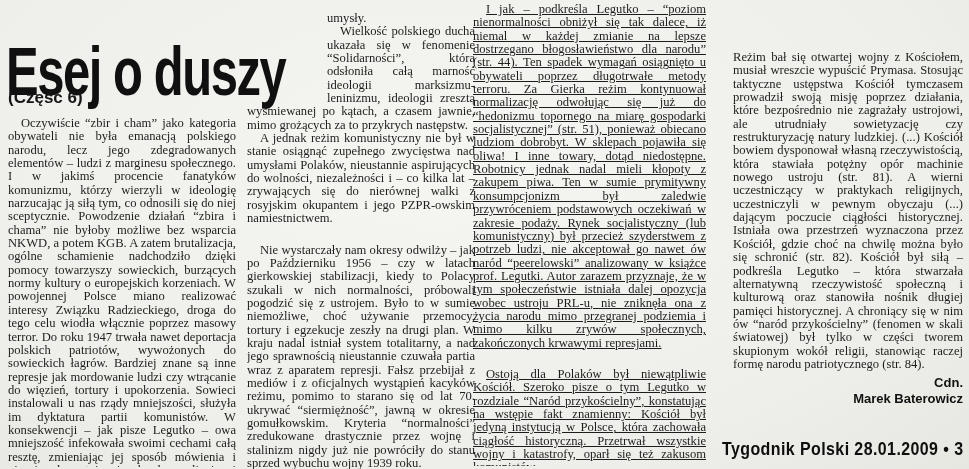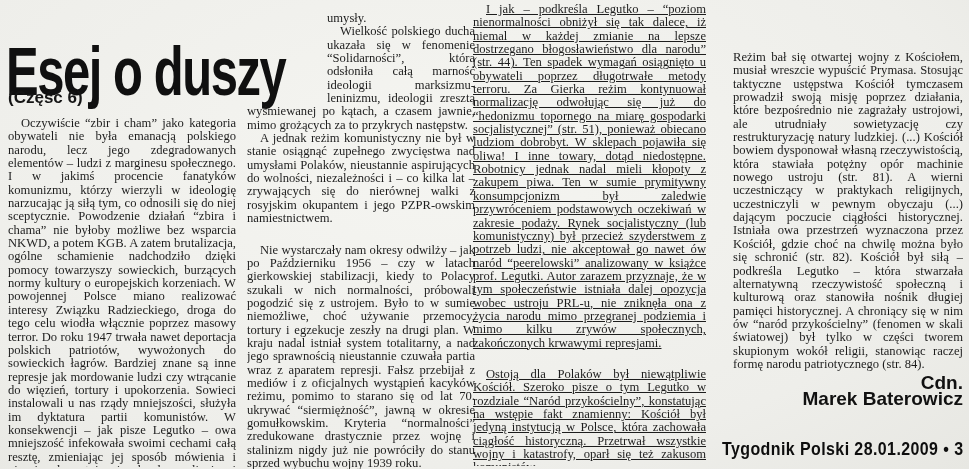--- a/index.html
+++ b/index.html
@@ -43,21 +43,21 @@
   #col2 { left:247px; top:12px;   width:228px; height:463px; }
   #col3 { left:473px; top:3px;   width:233px; height:463px;text-decoration:underline; }
   #col4 { left:733px; top:3px;   width:230px; height:463px;margin-top:48px; }
   
   .title-spacer { float:left; width:80px; height:82px; }
   
   .signature {
     margin-top:4px;
     text-align:right;
     font-family:"Liberation Sans", sans-serif;
-    font-weight:bold; font-size:19px; line-height:15.5px;
+    font-weight:bold; font-size:13px; line-height:15.5px;
     color:#111;
   }
   
   .page-footer {
     position:absolute; right:6px; top:438px;
     font-family:"Liberation Sans", sans-serif;
     font-weight:bold; font-size:19px; letter-spacing:0.5px;
     color:#0e0e0e;
     transform:scaleX(0.84); transform-origin:right top;
     white-space:nowrap;

